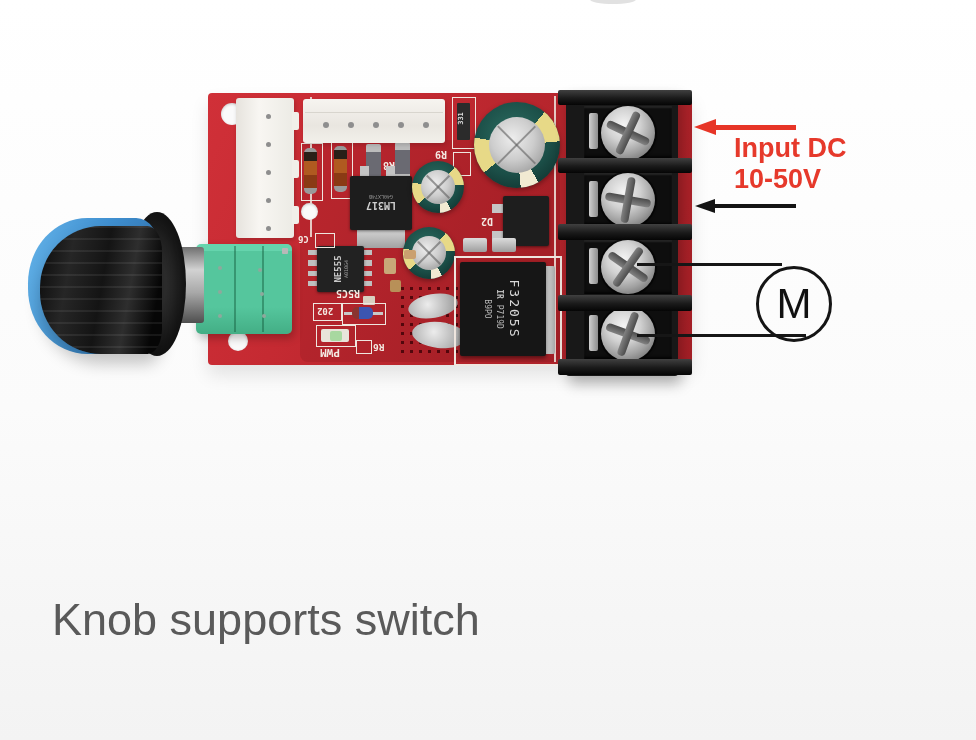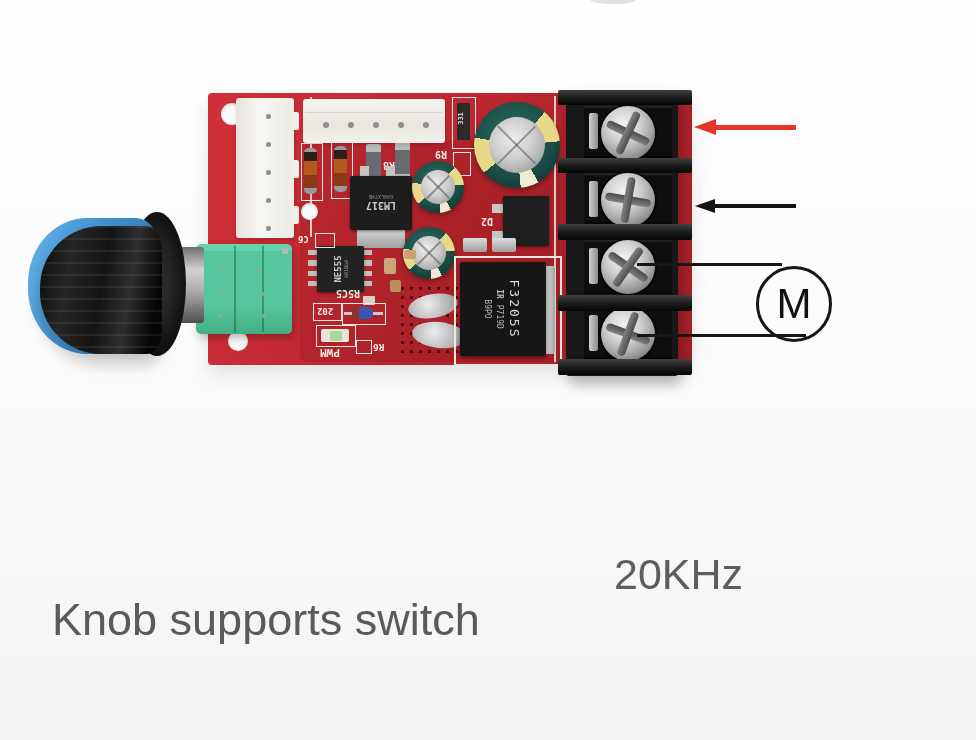--- a/index.html
+++ b/index.html
@@ -225,27 +225,28 @@
 
   <div class="wing" style="top:90px;height:15px;"></div>
   <div class="wing" style="top:158px;height:15px;"></div>
   <div class="wing" style="top:224px;height:16px;"></div>
   <div class="wing" style="top:295px;height:16px;"></div>
   <div class="wing" style="top:359px;height:16px;"></div>
 
   <div class="abs" style="left:714px;top:125px;width:82px;height:4.5px;background:#e73527;"></div>
   <div class="abs" style="left:694px;top:119px;width:0;height:0;border-top:8.5px solid rgba(0,0,0,0);border-bottom:8.5px solid rgba(0,0,0,0);border-right:22px solid #e73527;"></div>
   <div class="abs" style="left:734px;top:133px;color:#e6392b;font-size:27px;font-weight:600;line-height:1.15;">
+    <div>Input DC</div>
+    <div>10-50V</div>
   </div>
 
   <div class="abs" style="left:713px;top:204px;width:83px;height:3.5px;background:#141414;"></div>
   <div class="abs" style="left:695px;top:199px;width:0;height:0;border-top:7.5px solid rgba(0,0,0,0);border-bottom:7.5px solid rgba(0,0,0,0);border-right:20px solid #141414;"></div>
 
   <div class="abs" style="left:637px;top:263px;width:145px;height:3px;background:#161616;"></div>
   <div class="abs" style="left:637px;top:334px;width:169px;height:3px;background:#161616;"></div>
   <div class="abs" style="left:756px;top:266px;width:76px;height:76px;box-sizing:border-box;border:3.5px solid #151515;border-radius:50%;display:flex;align-items:center;justify-content:center;">
     <span style="font-size:42px;color:#111;line-height:1;">M</span>
   </div>
 
-  <div class="abs" style="left:614px;top:550px;font-size:43px;color:#5d5d5d;">20KHz</div>
   <div class="abs" style="left:52px;top:594px;font-size:45px;color:#5a5a5a;">Knob supports switch</div>
 
 </div>
 
 </body></html>

